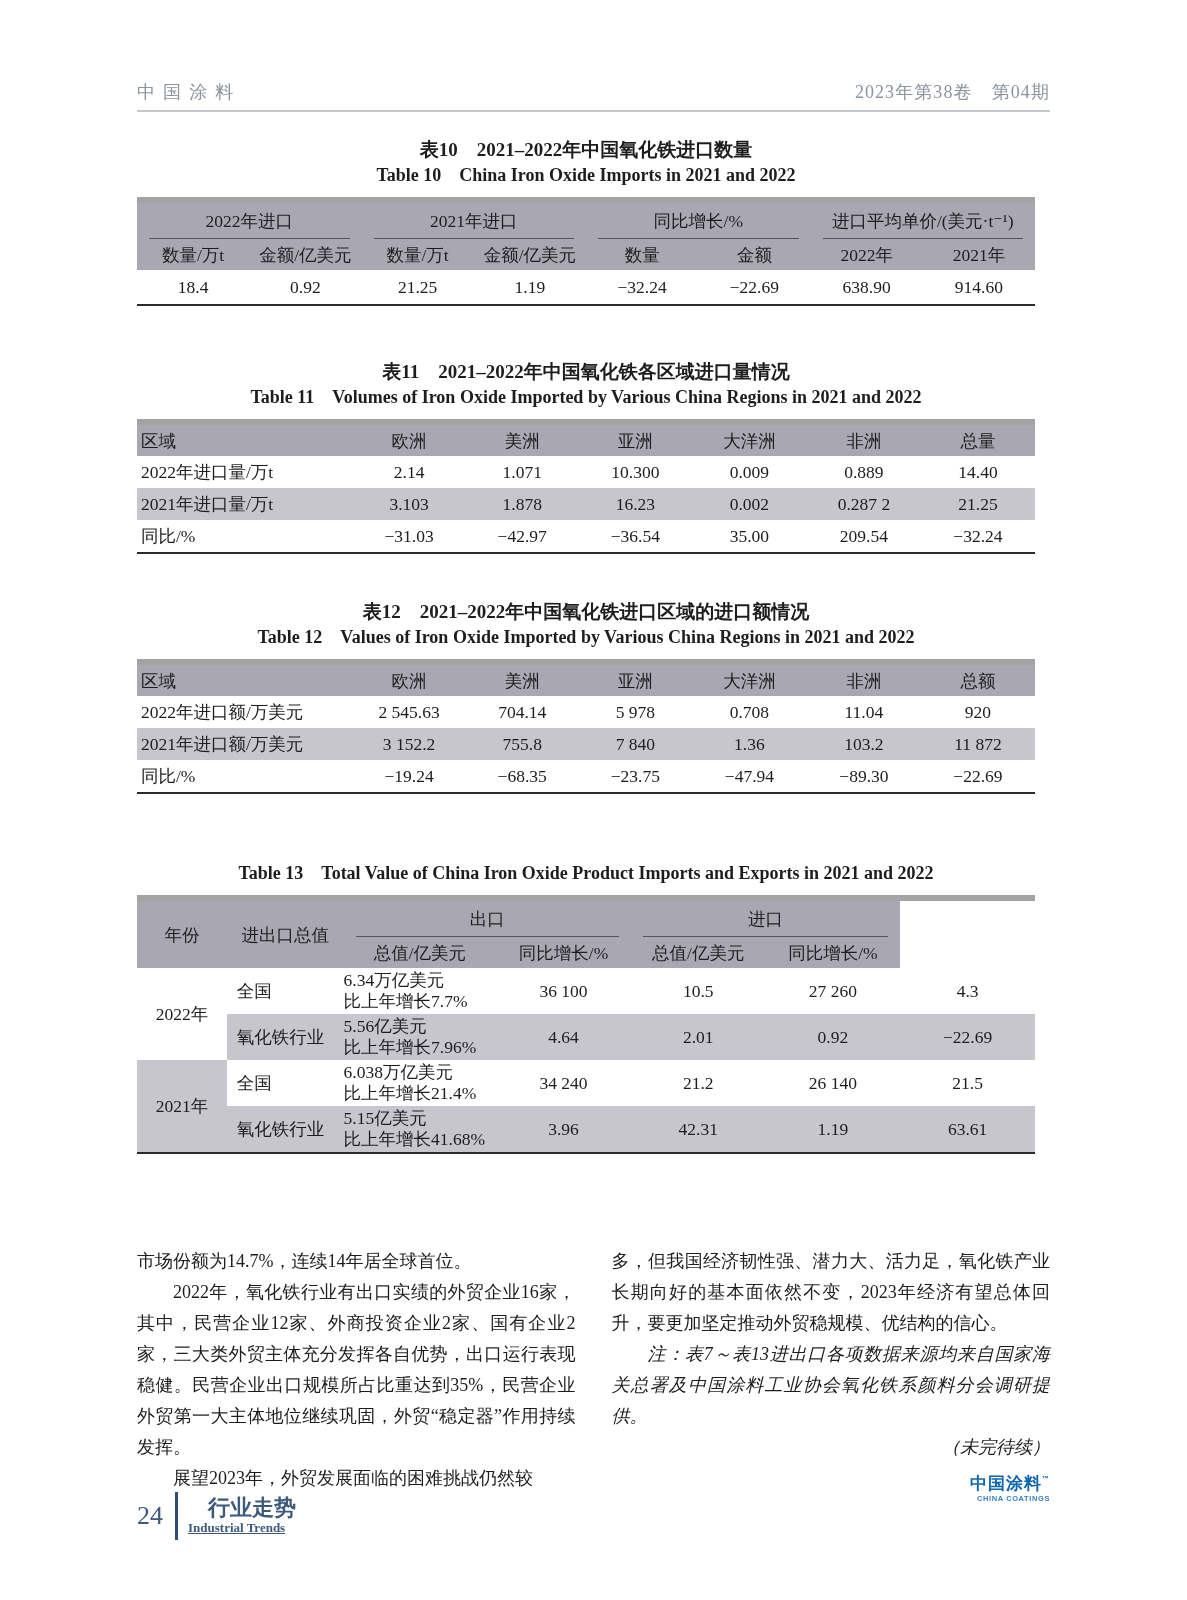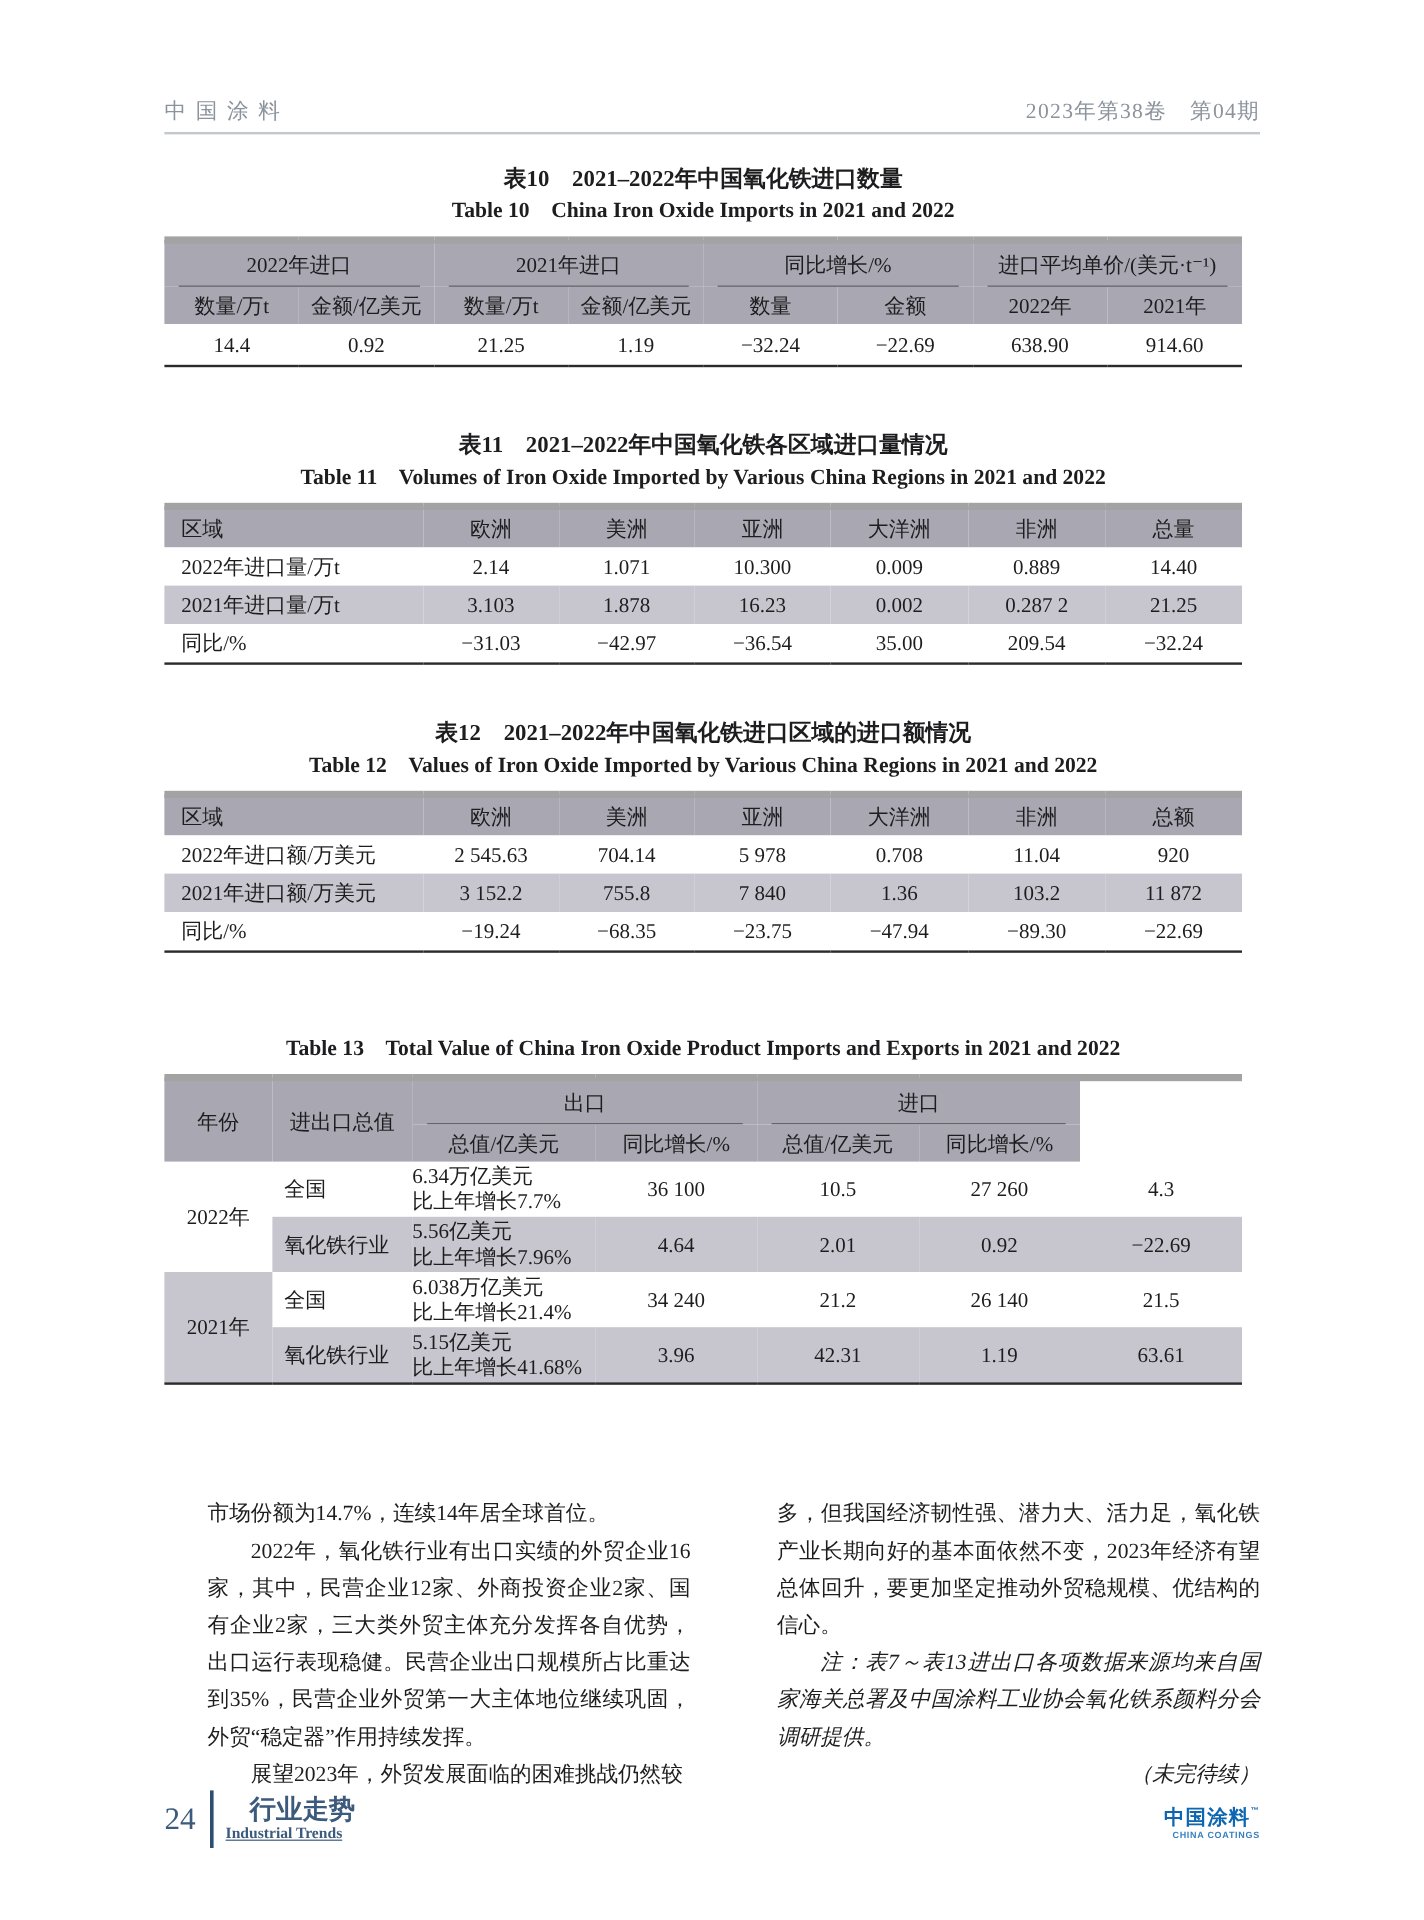--- a/index.html
+++ b/index.html
@@ -25,33 +25,33 @@
   table { width:100%; border-collapse:collapse; table-layout:fixed;
           border-top:6px solid #a3a3a3; border-bottom:2px solid #2b2b2b; }
   th, td { font-weight:normal; font-size:17.5px; text-align:center; padding:0; }
   thead th { background:#a9a8b2; }
   .grp { padding-top:6px; }
   .grp .grp-inner { display:block; margin:0 12px; padding-bottom:5px; border-bottom:1px solid #55545c; }
   .sub-row th { height:31px; }
   .grp-row th { height:0; }
   .t-plain td { height:34px; }
   .row-gray td { background:#c7c6ce; }
-  .lbl { text-align:left; padding-left:14px; }
+  .lbl { text-align:left; padding-left:4px; }
   .t13 td { height:46px; }
   .t13 .two-line { white-space:pre-line; text-align:left; line-height:21px; }
   .t13 .cat { text-align:left; padding-left:10px; }
   .t13 .year-gray { background:#c7c6ce; }
   .rule-rows td { height:32px; }
 
   .mt26{margin-top:26px;} .mt54{margin-top:54px;} .mt46{margin-top:46px;}
   .mt68{margin-top:68px;} .mt92{margin-top:92px;}
 
   
   .body-text { display:flex; gap:36px; width:913px; }
-  .col { flex:1; font-size:18px; line-height:31px; text-align:justify;margin-left:36px; }
+  .col { flex:1; font-size:18px; line-height:31px; text-align:justify; }
   .col p { margin:0; }
   .indent { text-indent:2em; }
   .note { font-style:italic; }
   .tbc { text-align:right; font-style:italic; margin-top:2px; }
 
   
   .logo { margin-top:12px; text-align:right; line-height:1; }
   .logo-cn { font-family:"Liberation Sans","DejaVu Sans",sans-serif; font-weight:bold;
              font-size:17px; color:#0f66b0; letter-spacing:1px; }
   .logo-mark { font-size:7px; vertical-align:top; color:#0f66b0; }
@@ -112,21 +112,21 @@
             <th>数量/万t</th>
             <th>金额/亿美元</th>
             <th>数量</th>
             <th>金额</th>
             <th>2022年</th>
             <th>2021年</th>
           </tr>
         </thead>
         <tbody>
           <tr>
-            <td>14.4</td>
+            <td>18.4</td>
             <td>0.92</td>
             <td>21.25</td>
             <td>1.19</td>
             <td>−32.24</td>
             <td>−22.69</td>
             <td>638.90</td>
             <td>914.60</td>
           </tr>
         </tbody>
       </table>

